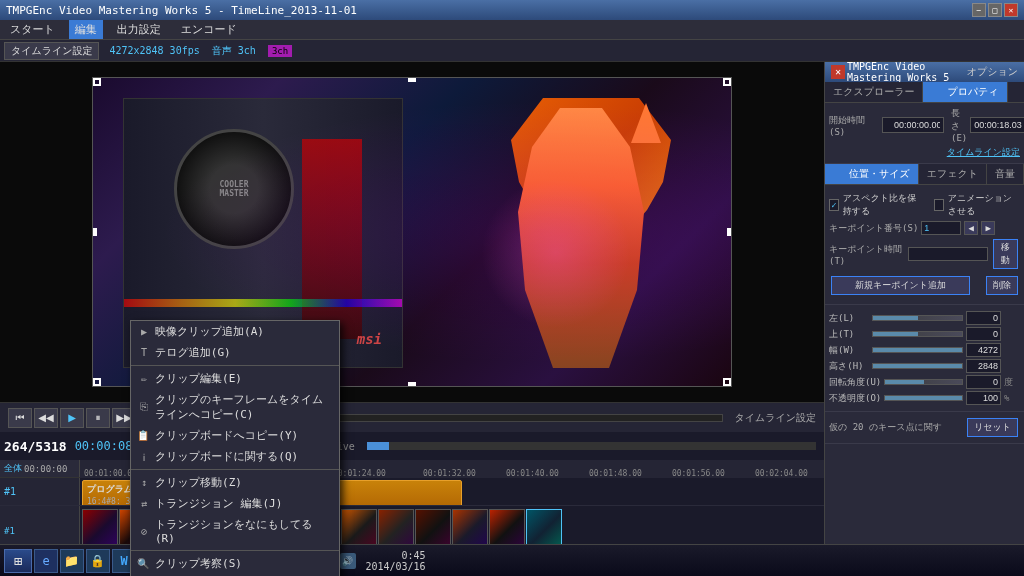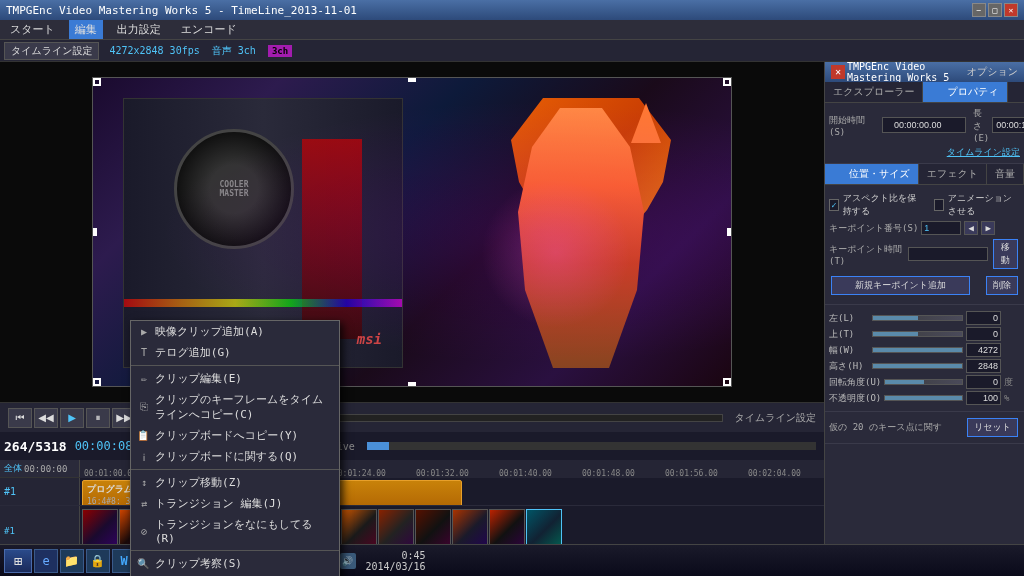--- a/index.html
+++ b/index.html
@@ -748,21 +748,21 @@
   <div class="menu-item active">編集</div>
   <div class="menu-item">出力設定</div>
   <div class="menu-item">エンコード</div>
 </div>
 
 <div id="toolbar">
   <button class="toolbar-btn">タイムライン設定</button>
   <span class="timeline-info">
     <span>4272x2848 30fps</span>&nbsp;
     <span>音声 3ch</span>
-    &nbsp;<span style="background:#a21caf;color:#000;padding:1px 4px;font-size:9px;font-weight:bold;">3ch</span>
+    &nbsp;<span style="background:#a21caf;color:#000;padding:1px 4px;font-size:9px;">3ch</span>
   </span>
 </div>
 
 <div id="main-layout">
 
   <div id="center-area">
 
     <div id="video-preview">
       <div id="video-canvas">
         <div class="video-bg"></div>
@@ -881,21 +881,21 @@
           <span style="color:#4fc3f7;font-size:9px;">全体</span>
           <span style="font-size:9px;">00:00:00</span>
         </div>
         <div class="timeline-ruler">
           <div class="timeline-ruler-bg">
             <div style="display:flex;align-items:flex-end;width:100%;font-size:8px;color:#888;padding-left:4px;">
               <span style="margin-right:30px;">00:01:00.00</span>
               <span style="margin-right:30px;">00:01:08.00</span>
               <span style="margin-right:30px;">00:01:16.00</span>
               <span style="margin-right:30px;">00:01:24.00</span>
-              <span style="margin-right:30px;">00:01:32.00</span>
+              <span style="margin-right:30px;margin-left:7px;">00:01:32.00</span>
               <span style="margin-right:30px;">00:01:40.00</span>
               <span style="margin-right:30px;">00:01:48.00</span>
               <span style="margin-right:30px;">00:01:56.00</span>
               <span style="margin-right:30px;">00:02:04.00</span>
 
             </div>
           </div>
         </div>
       </div>
 
@@ -960,21 +960,21 @@
     </div>
 
     <div class="panel-tabs">
       <div class="panel-tab">エクスプローラー</div>
       <div class="panel-tab active">プロパティ</div>
     </div>
 
     <div class="panel-section">
       <div class="panel-row">
         <span class="panel-label">開始時間(S)</span>
-        <input class="panel-input" type="text" style="width: 84px; padding-left: 11px;" value="00:00:00.00">
+        <input class="panel-input" type="text" style="width: 62px; padding-left: 11px;" value="00:00:00.00">
         <span style="color:#aaa;font-size:9px;margin-left:4px;">長さ(E)</span>
         <input class="panel-input" type="text" style="width: 60px;" value="00:00:18.03">
       </div>
       <div style="text-align:right;margin-top:2px;">
         <a href="#" style="color:#4fc3f7;font-size:9px;text-decoration:underline;">タイムライン設定</a>
       </div>
     </div>
 
     <div class="panel-tabs">
       <div class="panel-tab active">位置・サイズ</div>

